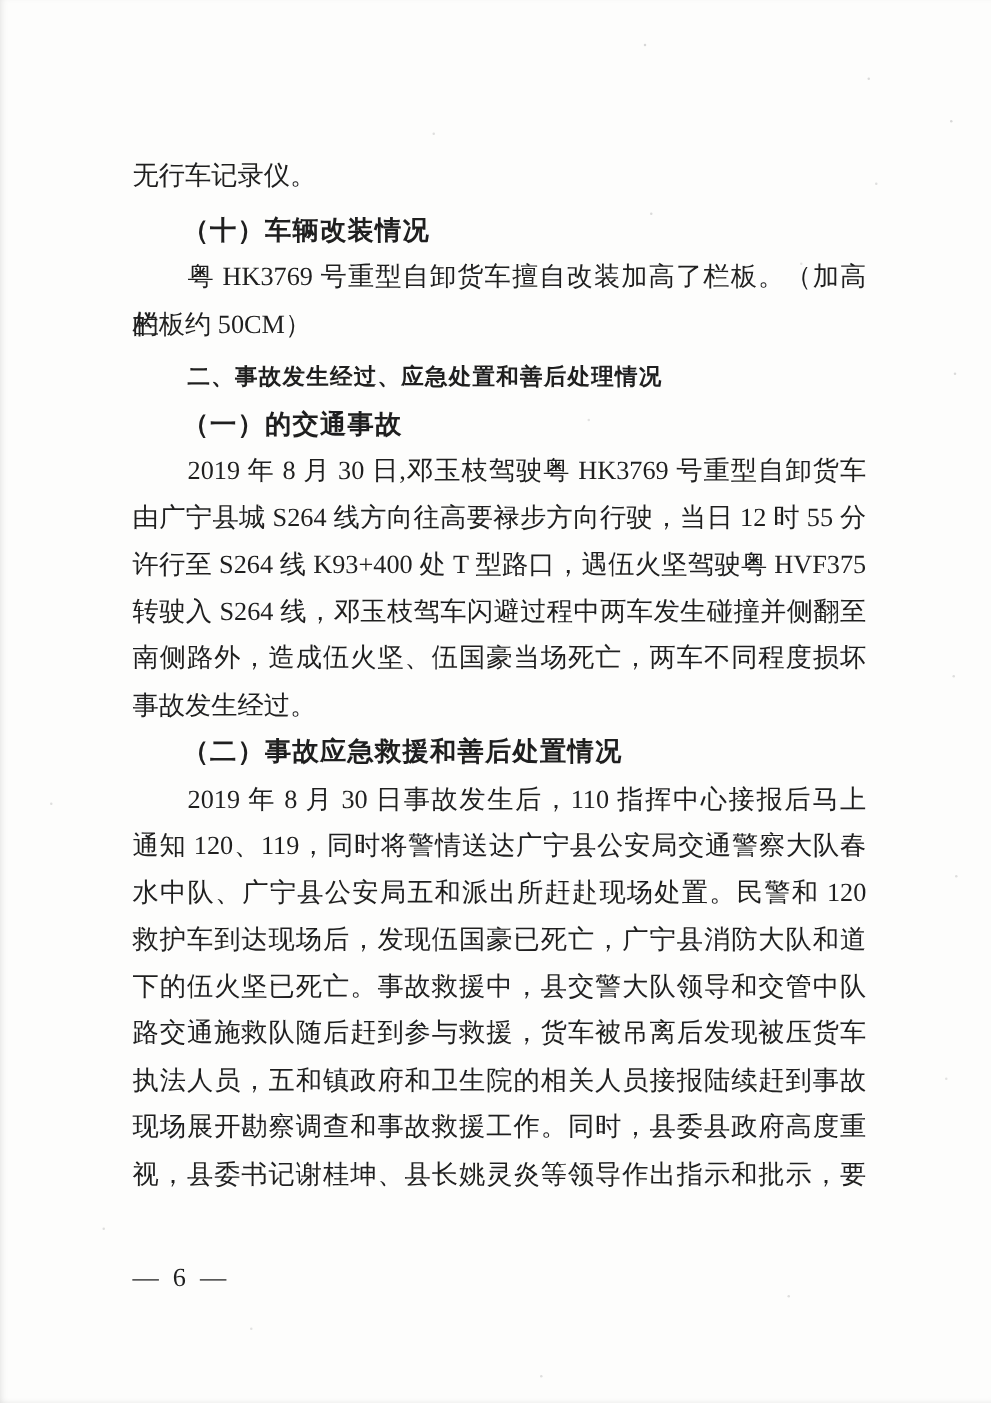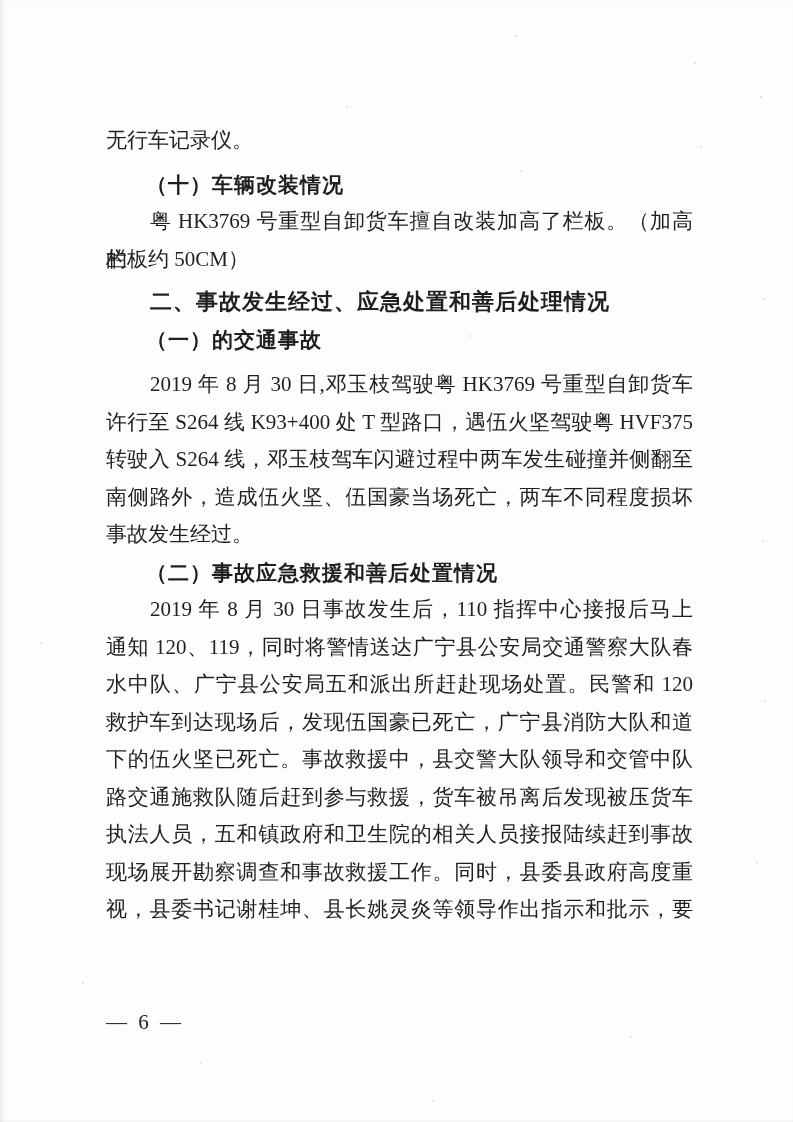--- a/index.html
+++ b/index.html
@@ -69,27 +69,27 @@
     padding-left: 40px;
     font-weight: 700;
     font-family: "Liberation Sans", "DejaVu Sans", sans-serif;
     font-size: 21px;
     letter-spacing: 1px;
   }
   .line.section-title {
     padding-left: 44px;
     font-weight: 700;
     font-family: "Liberation Sans", "DejaVu Sans", sans-serif;
-    font-size: 22px;
+    font-size: 18px;
     letter-spacing: 1px;
   }
   
   .line:nth-child(2) { margin-top: 6px; }
   .line:nth-child(5) { margin-top: 5px; }
-  .line:nth-child(7) { margin-top: 8px; }
+  .line:nth-child(7) { margin-top: 0; }
   .page-number {
     position: absolute;
     left: 106px;
     top: 1004px;
     height: 37px;
     line-height: 37px;
     font-size: 21px;
     letter-spacing: 3px;
     color: #1f1f1f;
     font-family: "Liberation Serif", "DejaVu Serif", serif;
@@ -102,20 +102,21 @@
   <div class="speckles"></div>
 
   <div class="textblock" style="color: rgb(31, 31, 31);">
       <div class="line body">无行车记录仪。</div>
       <div class="line heading">（十）车辆改装情况</div>
       <div class="line body-first fill">粤 HK3769 号重型自卸货车擅自改装加高了栏板。（加高的</div>
       <div class="line body">栏板约 50CM）</div>
       <div class="line section-title">二、事故发生经过、应急处置和善后处理情况</div>
       <div class="line heading">（一）的交通事故</div>
       <div class="line body-first fill">2019 年 8 月 30 日,邓玉枝驾驶粤 HK3769 号重型自卸货车</div>
+      <div class="line body fill">由广宁县城 S264 线方向往高要禄步方向行驶，当日 12 时 55 分</div>
       <div class="line body fill">许行至 S264 线 K93+400 处 T 型路口，遇伍火坚驾驶粤 HVF375</div>
       <div class="line body fill">转驶入 S264 线，邓玉枝驾车闪避过程中两车发生碰撞并侧翻至</div>
       <div class="line body fill">南侧路外，造成伍火坚、伍国豪当场死亡，两车不同程度损坏</div>
       <div class="line body">事故发生经过。</div>
       <div class="line heading">（二）事故应急救援和善后处置情况</div>
       <div class="line body-first fill">2019 年 8 月 30 日事故发生后，110 指挥中心接报后马上</div>
       <div class="line body fill">通知 120、119，同时将警情送达广宁县公安局交通警察大队春</div>
       <div class="line body fill">水中队、广宁县公安局五和派出所赶赴现场处置。民警和 120</div>
       <div class="line body fill">救护车到达现场后，发现伍国豪已死亡，广宁县消防大队和道</div>
       <div class="line body fill">下的伍火坚已死亡。事故救援中，县交警大队领导和交管中队</div>

